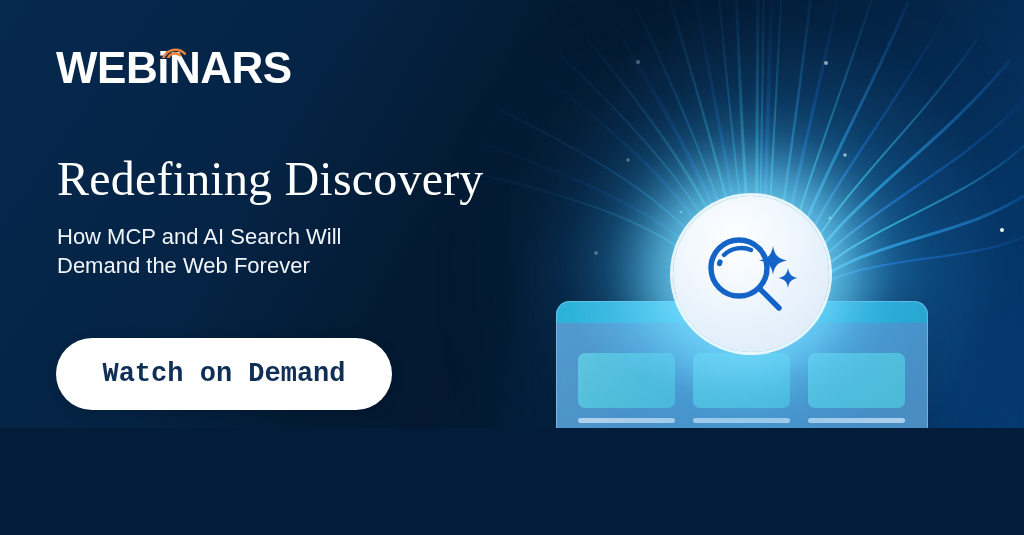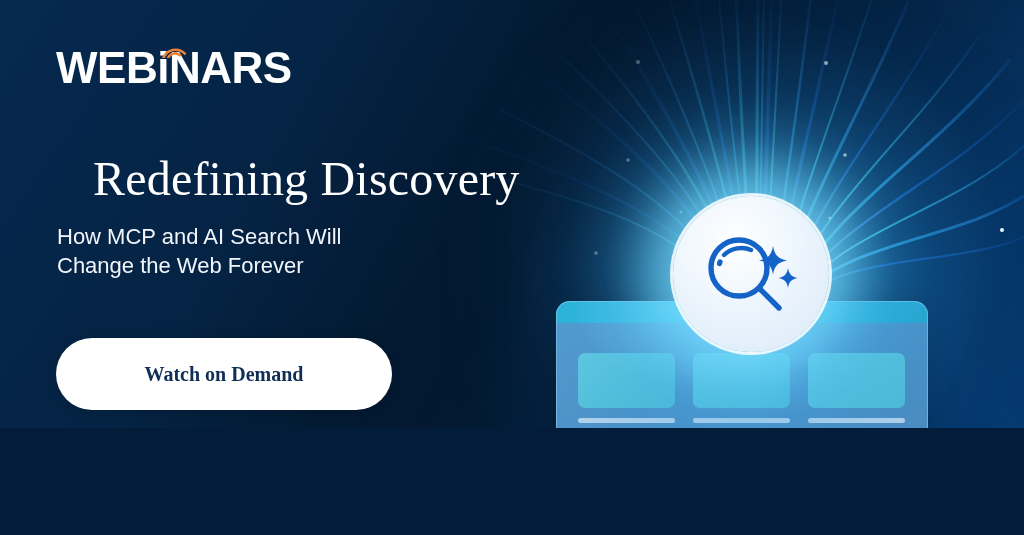--- a/index.html
+++ b/index.html
@@ -49,33 +49,32 @@
     font-size:44px; font-weight:700; color:#ffffff; letter-spacing:-0.5px;
     line-height:1; font-family:"Liberation Sans", sans-serif;
   }
   .wifi{ position:absolute; left:103px; top:-10px; width:30px; height:22px; }
 
   .headline{
     position:absolute; left:57px; top:152px;
     font-family:"Liberation Serif", serif;
     font-size:48px; line-height:1.12; color:#ffffff; font-weight:400;
     letter-spacing:.2px;
-    margin-left:36px;
   }
   .subhead{
     position:absolute; left:57px; top:222px;
     font-size:22px; line-height:1.32; color:#f2f6fb; font-weight:400;
   }
   .cta{
     position:absolute; left:56px; top:338px;
     width:336px; height:72px; border-radius:36px;
     background:#ffffff; border:none; cursor:pointer;
     display:flex; align-items:center; justify-content:center;
-    font-size:20px; font-weight:700; color:#0f2f57;
-    font-family:Liberation Serif, serif;
+    font-size:27px; font-weight:700; color:#0f2f57;
+    font-family:Liberation Mono, monospace;
     box-shadow:0 2px 14px rgba(0,0,0,.18);
   }
 
   
   .panel{
     position:absolute; left:556px; top:301px; width:372px; height:234px;
     border-radius:14px 14px 0 0; overflow:hidden;
     background:linear-gradient(160deg, #5a9ccd 0%, #4e93c7 40%, #4a86b8 100%);
     box-shadow:0 -4px 26px rgba(0,0,0,.18);
   }
@@ -258,18 +257,18 @@
       <g fill="none" stroke="#e8833a" stroke-width="2.6" stroke-linecap="round" transform="rotate(-12 15 20)">
         <path d="M4 20 A 13 13 0 0 1 26 20"></path>
         <path d="M9 20.5 A 7.5 7.5 0 0 1 21 20.5"></path>
       </g>
     </svg>
   </div>
 
   <h1 class="headline">Redefining Discovery</h1>
   <div class="subhead">
     <div>How MCP and AI Search Will</div>
-    <div>Change the Web Forever</div>
+    <div>Demand the Web Forever</div>
   </div>
 
   <button class="cta">Watch on Demand</button>
 
 </div>
 
 </body></html>

